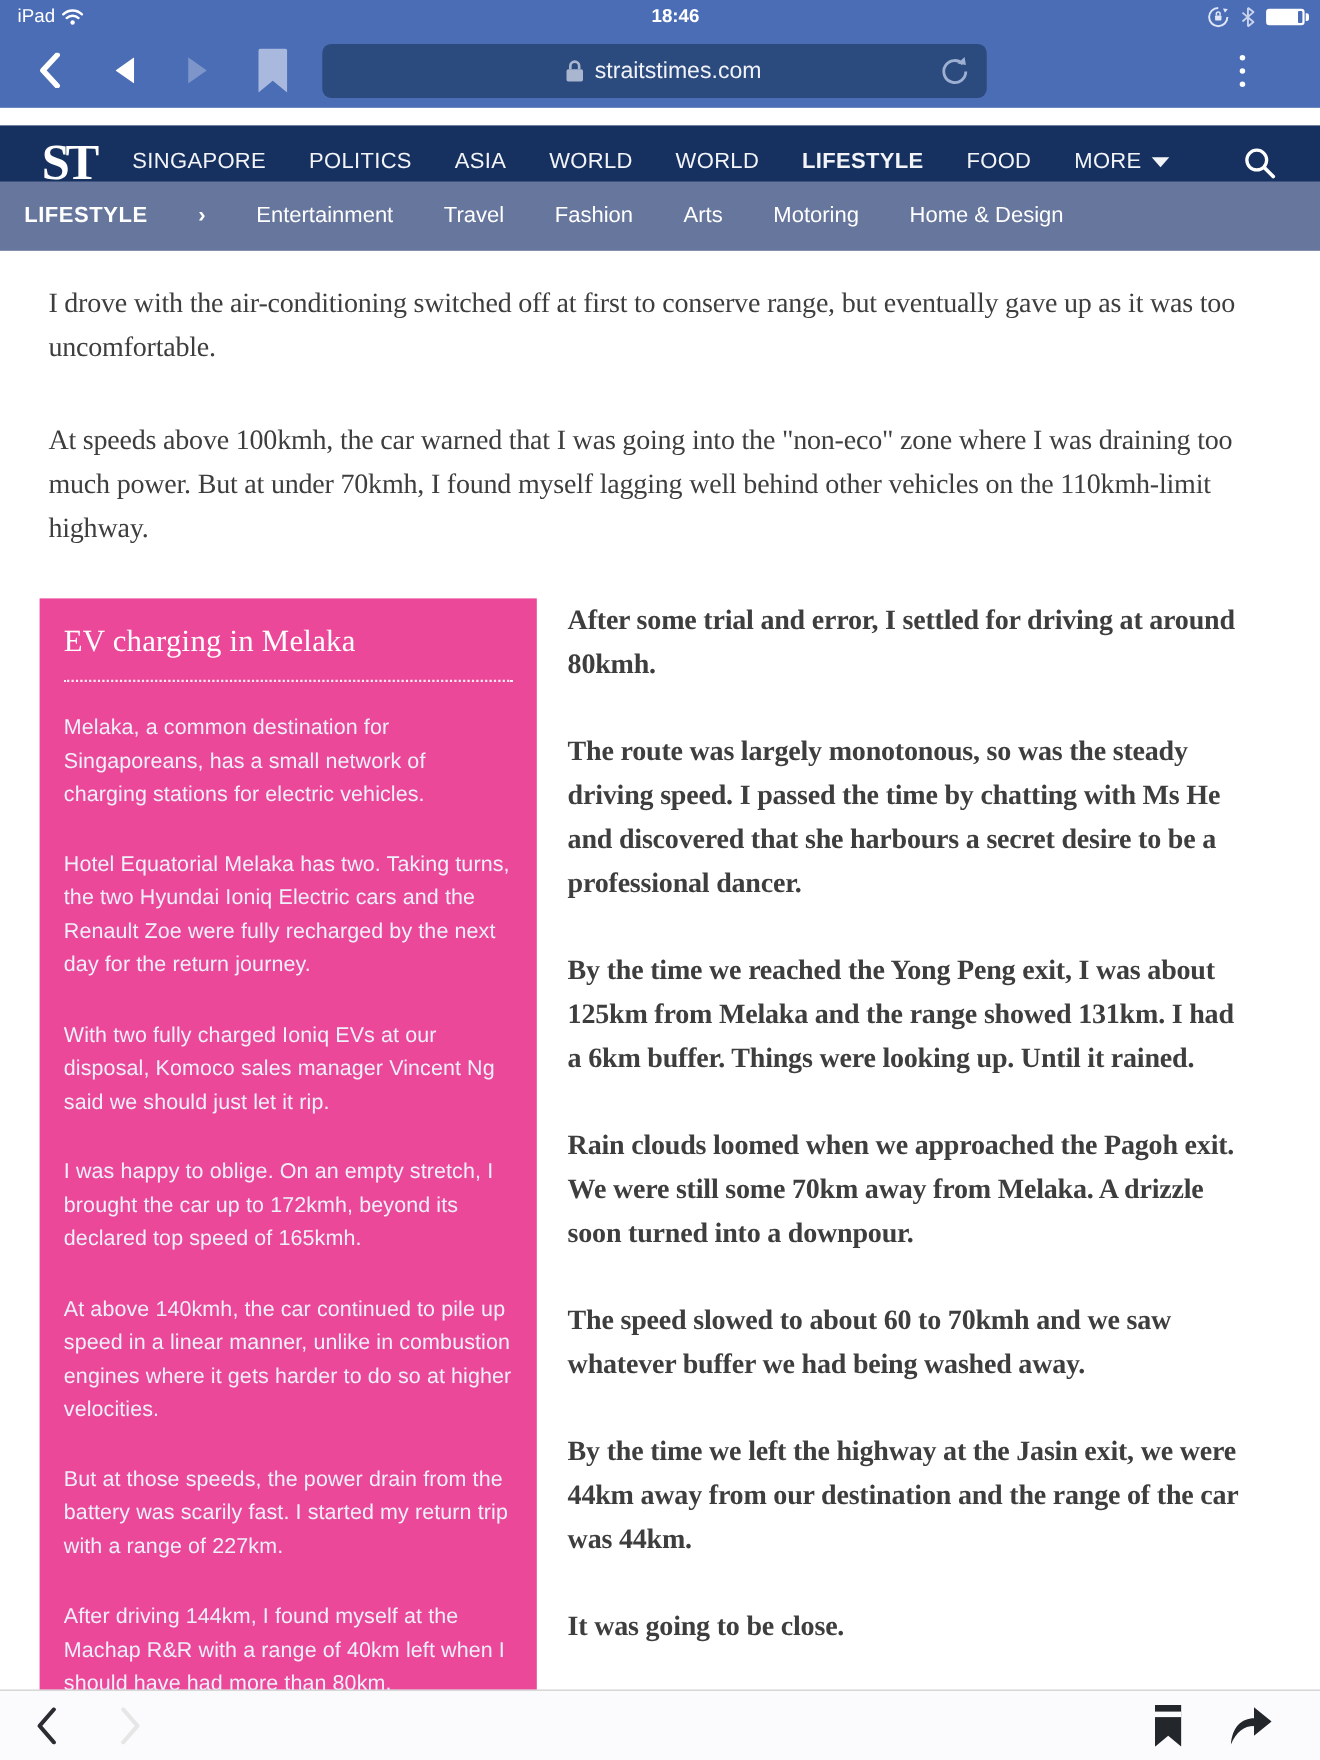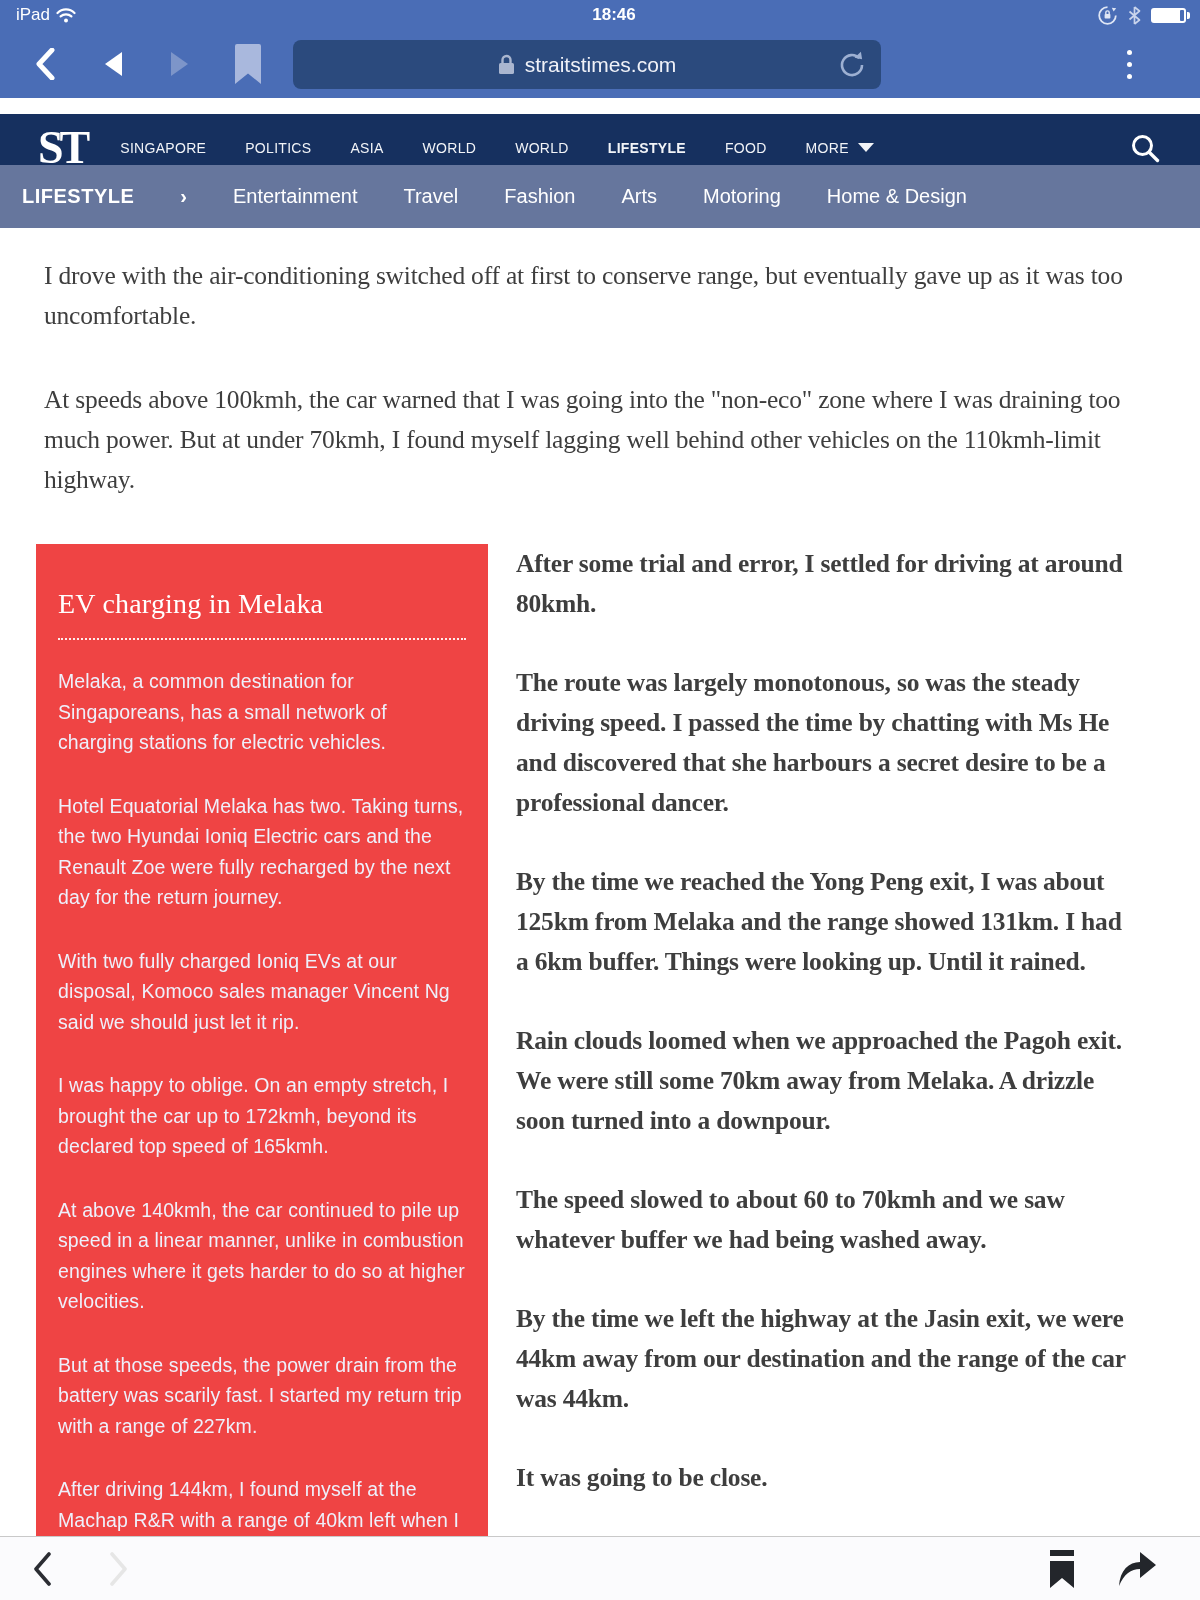--- a/index.html
+++ b/index.html
@@ -19,35 +19,35 @@
   .battery{width:35px;height:15px;background:#fff;border-radius:3px;position:relative;}
   .battery .gap{position:absolute;right:2px;top:2px;bottom:2px;width:4px;background:#4a6db6;border-radius:1px;}
   .battery::after{content:"";position:absolute;right:-4px;top:4px;width:3px;height:7px;background:#fff;border-radius:0 2px 2px 0;}
   
   .browser-bar{
     position:absolute;top:30px;left:0;width:1200px;height:68px;background:#4a6db6;
   }
   .bb-item{position:absolute;top:0;height:68px;display:flex;align-items:center;justify-content:center;cursor:pointer;}
   .url-field{
     position:absolute;left:293px;top:10px;width:588px;height:49px;background:#2b4a7d;
-    border-radius:8px;display:flex;align-items:center;justify-content:center;gap:10px;cursor:text;
+    border-radius:8px;display:flex;align-items:center;justify-content:center;gap:10px;cursor:text;padding-left:16px;
   }
   .url-text{color:#f0f2f8;font-size:21px;}
   .reload-btn{position:absolute;right:12px;top:10px;width:34px;height:29px;display:flex;align-items:center;justify-content:center;cursor:pointer;}
   .dots{display:flex;flex-direction:column;gap:7px;}
   .dots span{width:5px;height:5px;border-radius:50%;background:#fff;display:block;}
   
   .site-header{
     position:absolute;top:114px;left:0;width:1200px;height:67px;background:#16305f;
     display:flex;align-items:center;color:#f2f4f8;
   }
   .st-logo{font-family:"Liberation Serif",serif;font-size:46px;font-weight:700;color:#fff;
     letter-spacing:-4px;margin-left:38px;line-height:1;cursor:pointer;}
   .main-nav{display:flex;align-items:center;gap:39px;margin-left:34px;}
-  .main-nav .nav-item{font-size:14px;letter-spacing:.3px;color:#f2f4f8;cursor:pointer;white-space:nowrap;}
+  .main-nav .nav-item{font-size:20px;letter-spacing:.3px;color:#f2f4f8;cursor:pointer;white-space:nowrap;}
   .main-nav .nav-item.active{font-weight:700;}
   .more-wrap{display:flex;align-items:center;gap:9px;cursor:pointer;}
   .caret-down{width:0;height:0;border-left:8px solid transparent;border-right:8px solid transparent;border-top:9px solid #f2f4f8;}
   .search-btn{position:absolute;right:40px;top:0;height:67px;display:flex;align-items:center;cursor:pointer;}
   
   .section-nav{
     position:absolute;top:165px;left:0;width:1200px;height:63px;background:#66769d;
     display:flex;align-items:center;color:#fff;
   }
   .section-label{font-size:20px;font-weight:700;letter-spacing:.5px;margin-left:22px;cursor:pointer;}
@@ -56,22 +56,22 @@
   .sub-items .sub-item{font-size:20px;color:#fff;cursor:pointer;white-space:nowrap;}
   
   .article{position:absolute;top:228px;left:0;width:1200px;}
   .intro{padding:28px 64px 0 44px;}
   .intro p{
     font-family:"Liberation Serif",serif;font-size:25.5px;line-height:40px;color:#3e3e3e;
     margin:0 0 44px;max-width:1100px;letter-spacing:-0.2px;
   }
   .content-row{display:flex;padding:0 64px 0 36px;margin-top:2px;}
   .factbox{
-    width:452px;min-width:452px;height:1018px;background:#ef4444;box-sizing:border-box;
-    padding:34px 22px;overflow:hidden;
+    width:452px;min-width:452px;height:1018px;background:#ec4899;box-sizing:border-box;
+    padding:14px 22px;overflow:hidden;
   }
   .factbox-title{
     font-family:"Liberation Serif",serif;font-weight:400;font-size:28px;color:#fff;
     margin:10px 0 18px;letter-spacing:.2px;
   }
   .factbox-divider{border-bottom:2px dotted rgba(255,255,255,.9);height:0;margin-bottom:8px;}
   .factbox p{font-size:19.5px;line-height:30.5px;color:#eef0fb;margin:33px 0 0;letter-spacing:.1px;}
   .factbox p:first-of-type{margin-top:26px;}
   .right-col{flex:1;margin-left:28px;font-weight:bold;}
   .right-col p{

